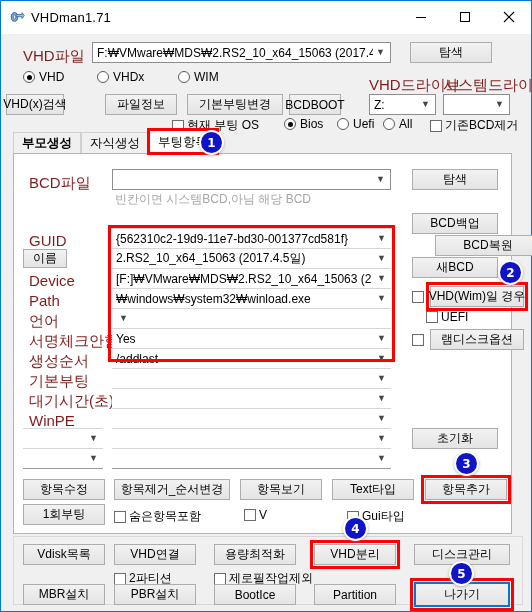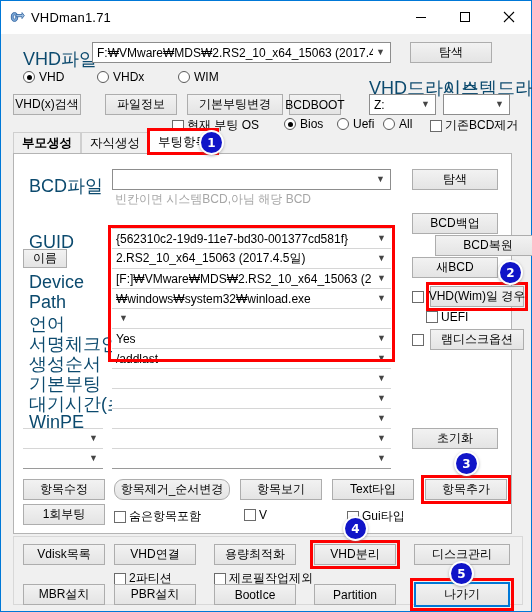--- a/index.html
+++ b/index.html
@@ -31,21 +31,21 @@
   }
   .app-icon svg{display:block}
   .title-text{font-size:13px;color:#000;letter-spacing:.2px;}
   .win-btns{margin-left:auto;display:flex;height:32px;}
   .win-btn{
     width:44px;height:32px;display:flex;align-items:center;justify-content:center;
     font-size:13px;color:#000;background:#fff;
   }
   .win-btn svg{display:block}
   
-  .lbl{font-size:18px;color:#0c4a6e;white-space:nowrap;}
+  .lbl{font-size:15px;color:#7f1d1d;white-space:nowrap;}
   .combo{
     box-sizing:border-box;
     background:#fff;border:1px solid #8d8d8d;
     height:21px;display:flex;align-items:center;
     padding:0 2px 0 4px;font-size:12px;color:#000;
     position:relative;white-space:nowrap;overflow:hidden;
   }
   .combo .val{overflow:hidden;text-overflow:clip;white-space:nowrap;flex:1;}
   .combo .arrow{
     width:15px;flex:none;display:flex;align-items:center;justify-content:center;
@@ -169,21 +169,21 @@
 
   <div class="abs combo" style="left:368px;top:93px;width:67px;">
     <span class="val">Z:</span>
     <span class="arrow">▼</span>
   </div>
   <div class="abs combo" style="left:442px;top:93px;width:67px;">
     <span class="val"></span>
     <span class="arrow">▼</span>
   </div>
 
-  <div class="abs btn" style="left:12px;top:93px;width:68px;">VHD(x)검색</div>
+  <div class="abs btn" style="left:5px;top:93px;width:58px;">VHD(x)검색</div>
   <div class="abs btn" style="left:104px;top:93px;width:72px;">파일정보</div>
   <div class="abs btn" style="left:186px;top:93px;width:96px;">기본부팅변경</div>
   <div class="abs btn" style="left:288px;top:93px;width:52px;">BCDBOOT</div>
 
   <div class="abs chk" style="left:171px;top:116px;">
     <span class="box"></span>
     <span>현재 부팅 OS</span>
   </div>
   <div class="abs rad on" style="left:283px;top:116px;">
     <span class="circ"></span>
@@ -311,21 +311,21 @@
     <span class="arrow">▼</span>
   </div>
   <div class="abs combo flat" style="left:111px;top:447px;width:279px;">
     <span class="val"></span>
     <span class="arrow">▼</span>
   </div>
 
   <div class="abs btn" style="left:411px;top:427px;width:86px;">초기화</div>
 
   <div class="abs btn" style="left:22px;top:478px;width:82px;">항목수정</div>
-  <div class="abs btn" style="left:113px;top:478px;width:116px;border-radius:9px;">항목제거_순서변경</div>
+  <div class="abs btn" style="left:113px;top:478px;width:116px;">항목제거_순서변경</div>
   <div class="abs btn" style="left:239px;top:478px;width:82px;">항목보기</div>
   <div class="abs btn" style="left:331px;top:478px;width:82px;">Text타입</div>
   <div class="abs btn" style="left:424px;top:478px;width:82px;">항목추가</div>
 
   <div class="abs btn" style="left:22px;top:503px;width:82px;">1회부팅</div>
   <div class="abs chk" style="left:113px;top:507px;">
     <span class="box"></span>
     <span>숨은항목포함</span>
   </div>
   <div class="abs chk" style="left:243px;top:507px;">

